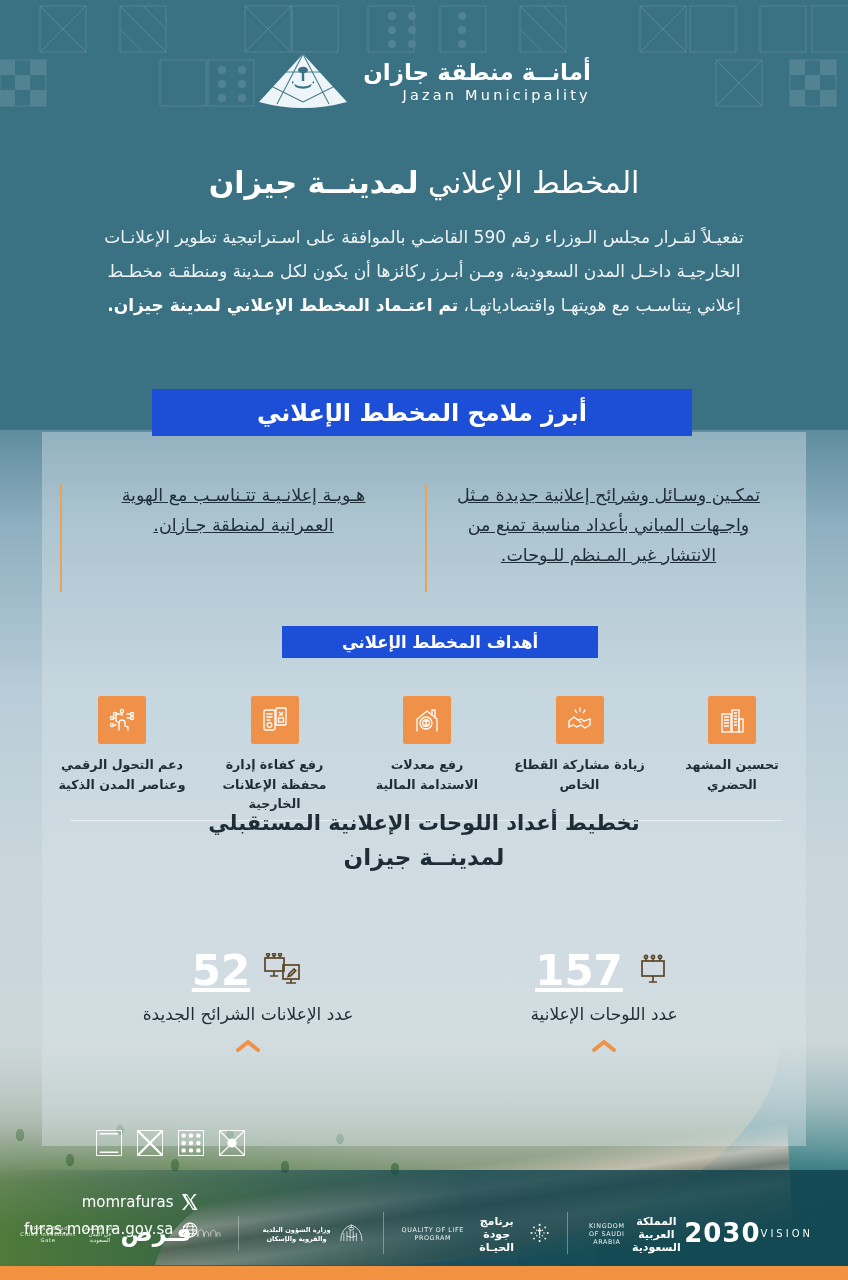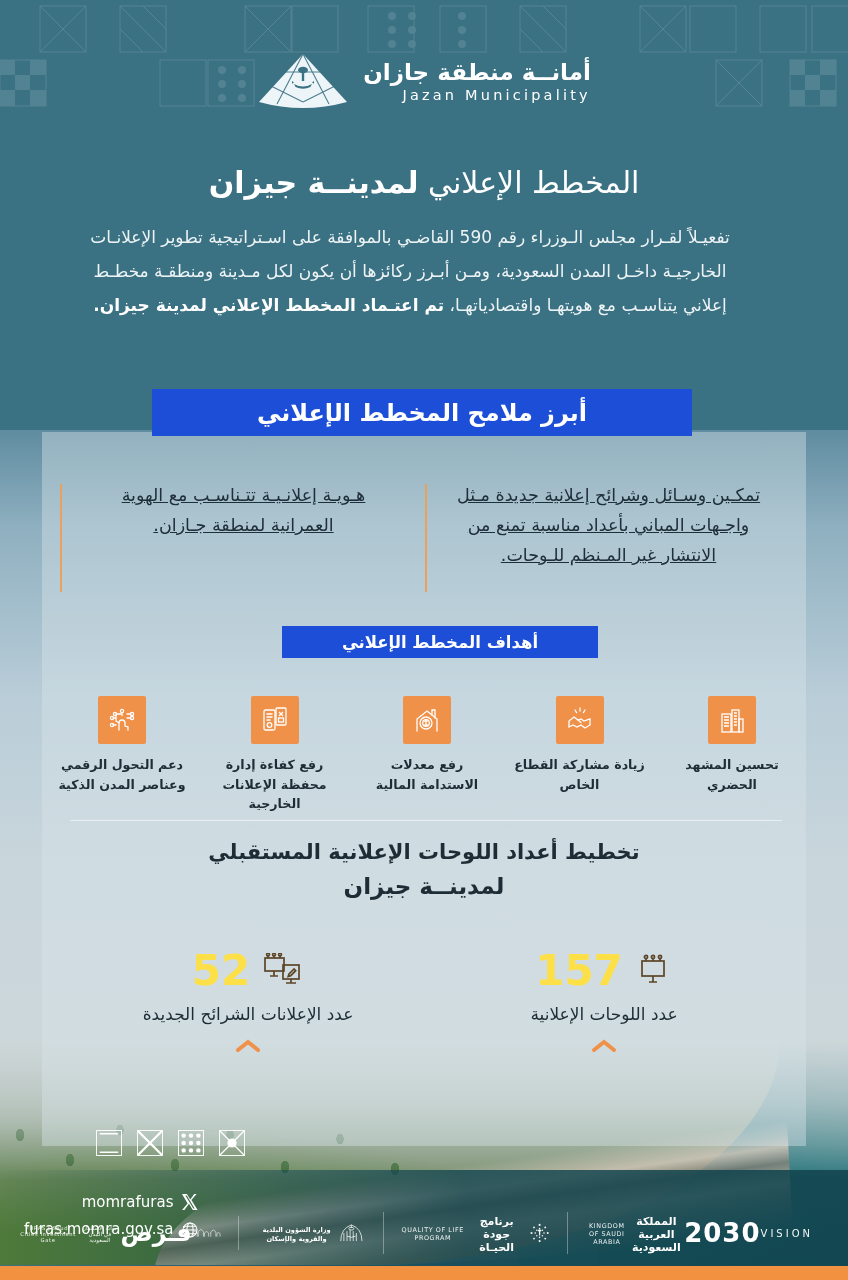--- a/index.html
+++ b/index.html
@@ -88,21 +88,21 @@
   .logo-ar { font-size:23px; font-weight:bold; letter-spacing:1px; line-height:1.15; }
   .logo-en { font-size:14.5px; letter-spacing:3.2px; line-height:1.3; }
   .logo-mark { width:92px; height:60px; }
 
   .main-title {
     position:absolute; top:163px; left:0; width:848px; text-align:center;
     color:#fff; font-size:30px; line-height:1.35; font-weight:400;
   }
   .main-title b { font-weight:bold; }
   .intro {
-    position:absolute; top:220px; left:70px; width:680px;
+    position:absolute; top:220px; left:84px; width:680px;
     text-align:center; color:#eef4f6; font-size:17px; line-height:2.0;
   }
   .intro b { font-weight:bold; color:#ffffff; }
 
   
   .card {
     position:absolute; left:42px; top:432px; width:764px; height:714px;
     background:rgba(216,228,234,.42);
   }
 
@@ -140,33 +140,33 @@
   }
   .obj-lb { font-size:12.6px; line-height:1.55; color:#1d2c35; font-weight:bold; }
 
   .hr {
     position:absolute; left:70px; top:820px; width:712px; height:1px;
     background:rgba(255,255,255,.55);
   }
 
   
   .stats-title {
-    position:absolute; left:0; top:837px; width:848px; text-align:center;
+    position:absolute; left:0; top:808px; width:848px; text-align:center;
     color:#1d2c35;
   }
   .stats-title .l1 { font-size:21px; font-weight:bold; line-height:1.5; }
   .stats-title .l2 { font-size:23px; font-weight:bold; line-height:1.5; }
 
   .stats {
     position:absolute; left:70px; top:950px; width:712px;
     display:flex; justify-content:space-around;
   }
   .stat { text-align:center; width:320px; }
   .stat-row { display:flex; align-items:center; justify-content:center; gap:12px; }
-  .stat-num { font-size:42px; font-weight:bold; color:#fde047; line-height:1; }
+  .stat-num { font-size:42px; font-weight:bold; color:#ffffff; line-height:1;text-decoration:underline; }
   .stat-lb { font-size:17px; color:#1d2c35; margin-top:12px; font-weight:normal; }
   .chev {
     margin:14px auto 0; width:26px; height:15px;
   }
 
   
   .deco {
     position:absolute; left:96px; top:1130px; display:flex; gap:15px;
   }
   .deco-sq { width:26px; height:26px; border:1.6px solid rgba(255,255,255,.92); }

